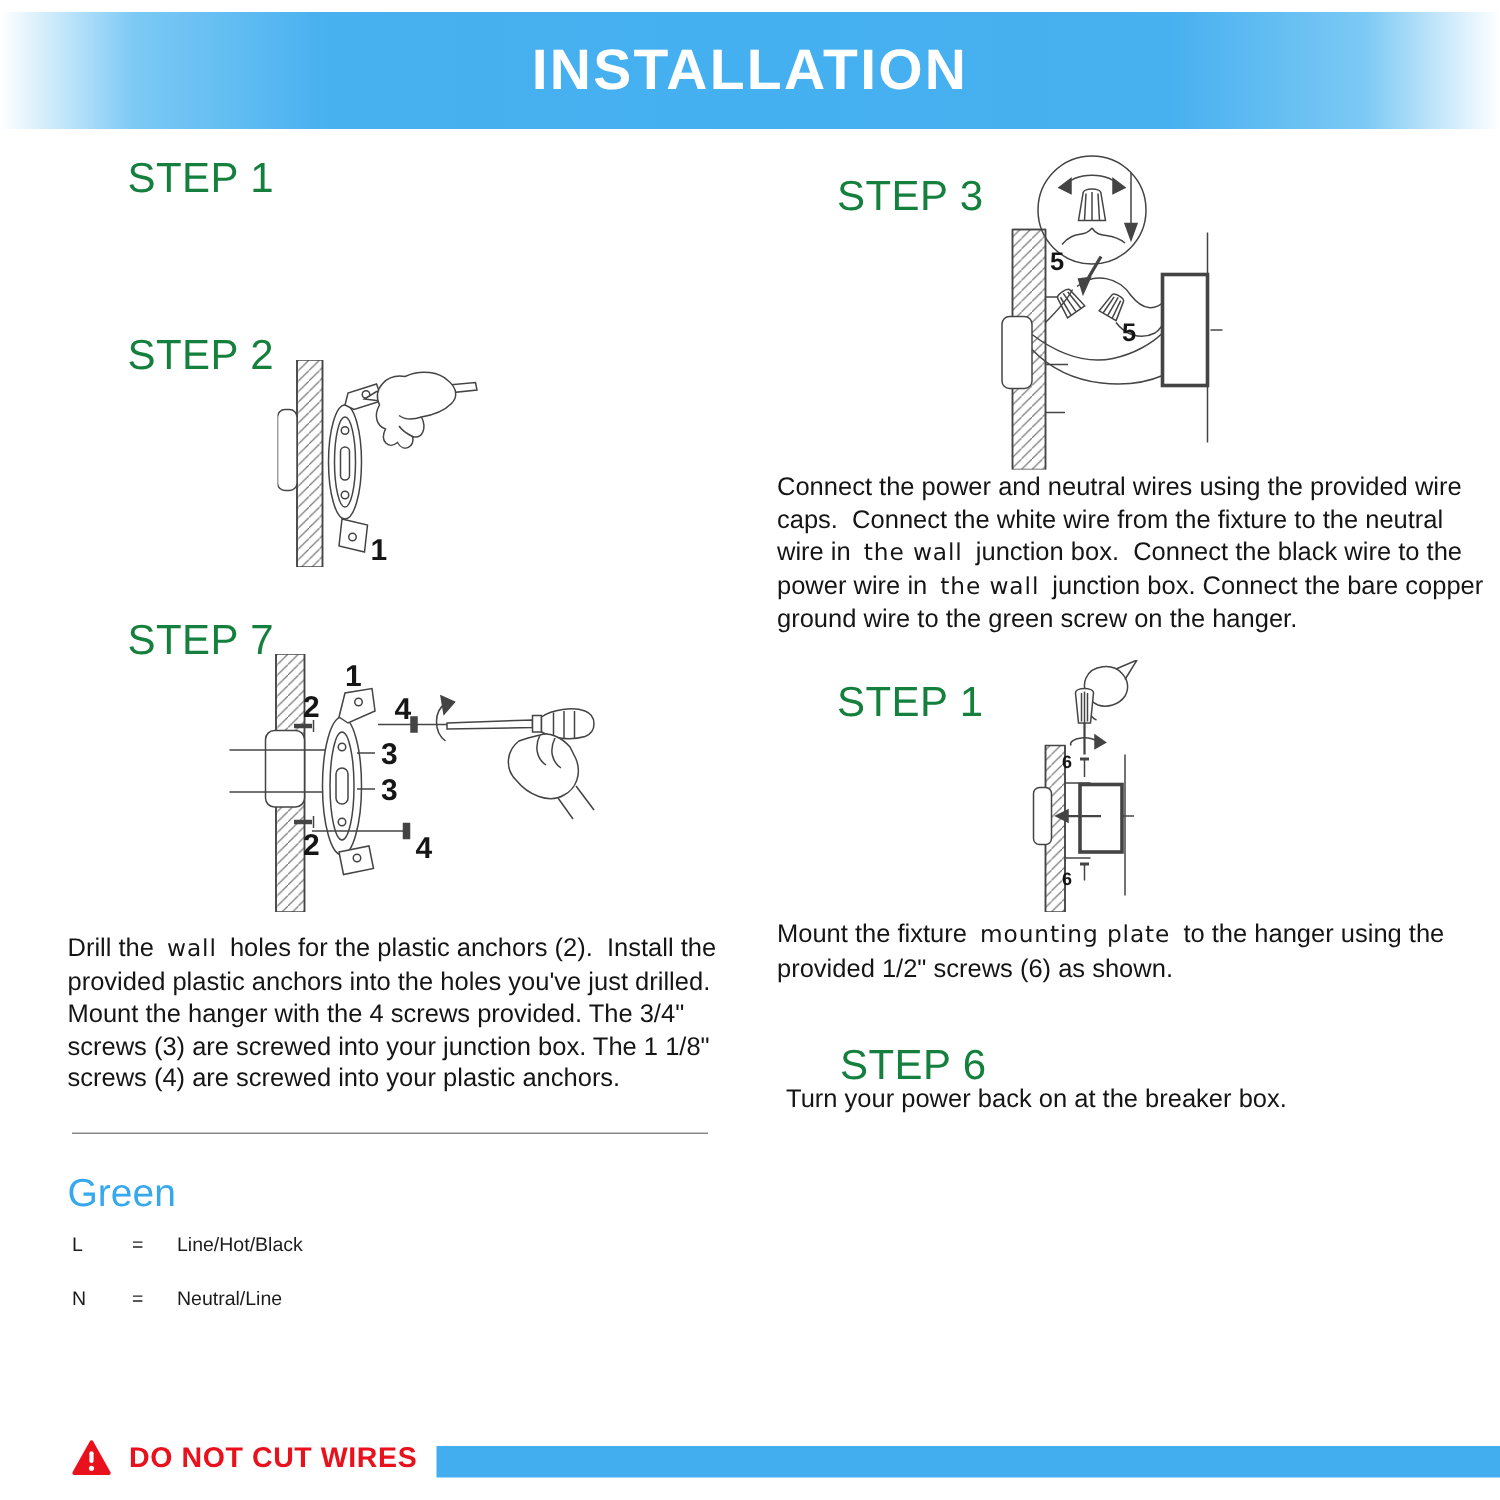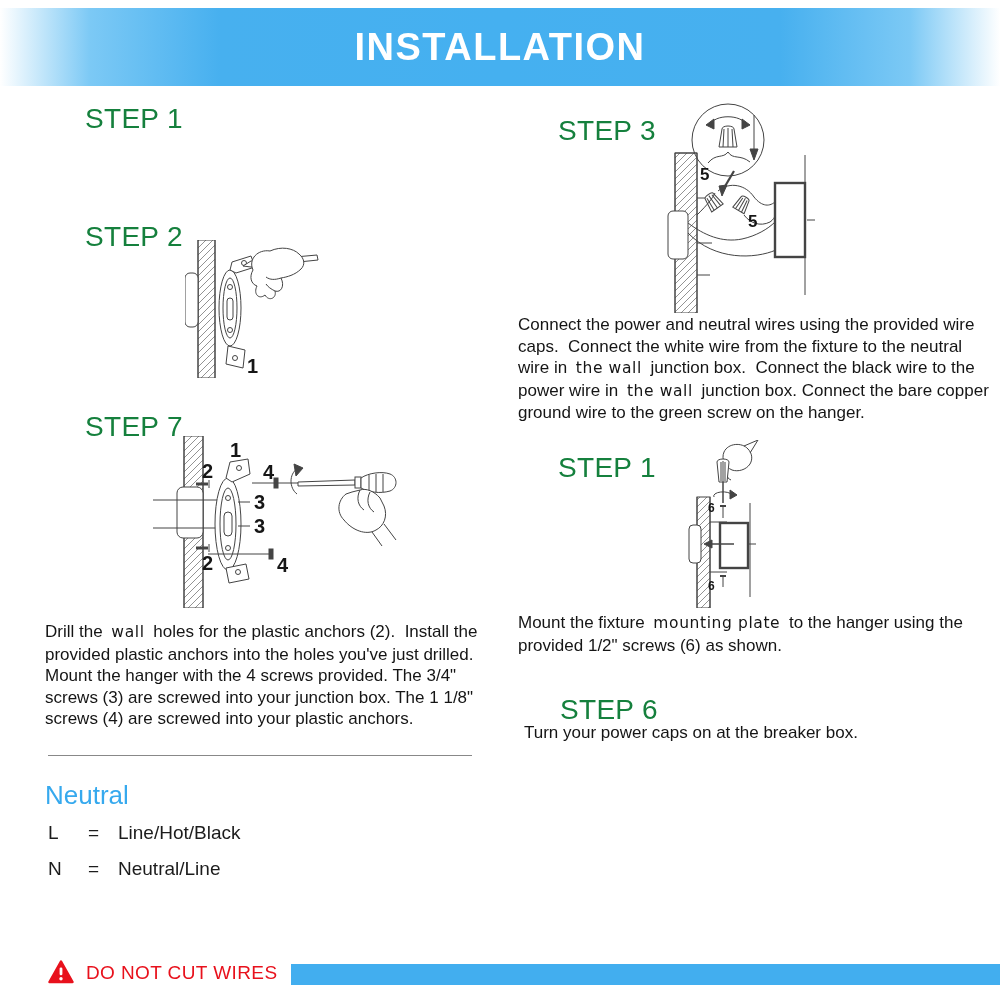--- a/index.html
+++ b/index.html
@@ -14,27 +14,27 @@
 
   .step-h { position:absolute; font-size:28px; color:#15803d; letter-spacing:0.3px;margin-left:40px; }
   .para   { position:absolute; font-size:17px; line-height:21.5px; color:#151515; white-space:pre-wrap; }
   .alt    { font-family:"DejaVu Sans", sans-serif; font-size:15.5px; letter-spacing:0.6px; margin:0 4px; }
   .fig    { position:absolute; }
   .fig svg text { font-family:"Liberation Sans", sans-serif; fill:#161616; }
 
   #divider { position:absolute; left:48px; top:755px; width:424px; border-top:1px solid #888; }
 
   #legend-h { position:absolute; left:45px; top:780px; font-size:26px; color:#36a9ee; }
-  .legend-row { position:absolute; left:48px; font-size:19px; color:#1c1c1c; }
+  .legend-row { position:absolute; left:48px; font-size:13px; color:#1c1c1c; }
   .lg-sym { display:inline-block; width:40px; }
   .lg-eq  { display:inline-block; width:30px; }
   .lg-ico { display:inline-block; width:40px; vertical-align:-8px; }
 
   #warn-tri  { position:absolute; left:48px; top:960px; }
-  #warn-text { position:absolute; left:86px; top:962px; font-size:19px; font-weight:normal;
+  #warn-text { position:absolute; left:86px; top:962px; font-size:19px; font-weight:bold;
                color:#e8111c; letter-spacing:0.4px; }
   #warn-bar  { position:absolute; left:291px; top:964px; width:709px; height:21px; background:#42aeef; }
 </style>
 </head>
 <body>
 
 <div id="page">
 
   <div id="header">
     <div class="t">INSTALLATION</div>
@@ -152,21 +152,21 @@
       <text x="104" y="97" font-size="20" font-weight="bold">3</text>
       <text x="113" y="43" font-size="20" font-weight="bold">4</text>
       <text x="127" y="136" font-size="20" font-weight="bold">4</text>
     </svg>
   </div>
 
   <div class="para" style="left:45px;top:621px;width:437px"><span>Drill the </span><span class="alt">wall</span><span> holes for the plastic anchors (2).  Install the provided plastic anchors into the holes you've just drilled.  Mount the hanger with the 4 screws provided. The 3/4" screws (3) are screwed into your junction box. The 1 1/8" screws (4) are screwed into your plastic anchors.</span></div>
 
   <div id="divider"></div>
 
-  <div id="legend-h">Neutral</div>
+  <div id="legend-h">Green</div>
 
   <div class="legend-row" style="top:822px"><span class="lg-sym">L</span><span class="lg-eq">=</span><span>Line/Hot/Black</span></div>
   <div class="legend-row" style="top:858px"><span class="lg-sym">N</span><span class="lg-eq">=</span><span>Neutral/Line</span></div>
 
   <div class="step-h" style="left:518px;top:115px">STEP 3</div>
 
   <div class="fig" style="left:660px;top:103px">
     <svg width="330" height="210" viewBox="0 0 330 210">
       <defs>
           <pattern id="h4" width="7" height="7" patternUnits="userSpaceOnUse">
@@ -283,21 +283,21 @@
         </g>
       </g>
       <text x="28" y="72" font-size="12" font-weight="bold">6</text>
       <text x="28" y="150" font-size="12" font-weight="bold">6</text>
     </svg>
   </div>
 
   <div class="para" style="left:518px;top:612px;width:465px"><span>Mount the fixture </span><span class="alt">mounting plate</span><span> to the hanger using the provided 1/2" screws (6) as shown.</span></div>
 
   <div class="step-h" style="left:520px;top:694px">STEP 6</div>
-  <div class="para" style="left:524px;top:722px;width:460px">Turn your power caps on at the breaker box.</div>
+  <div class="para" style="left:524px;top:722px;width:460px">Turn your power back on at the breaker box.</div>
 
   <div id="warn-tri">
     <svg width="26" height="24" viewBox="0 0 26 24">
       <polygon points="13,1.5 24.5,22 1.5,22" fill="#e8111c" stroke="#e8111c" stroke-width="2.5" stroke-linejoin="round"></polygon>
       <rect x="11.6" y="7.5" width="2.8" height="7.8" rx="1.3" fill="#fff"></rect>
       <circle cx="13" cy="18.8" r="1.7" fill="#fff"></circle>
     </svg>
   </div>
   <div id="warn-text">DO NOT CUT WIRES</div>
   <div id="warn-bar"></div>

